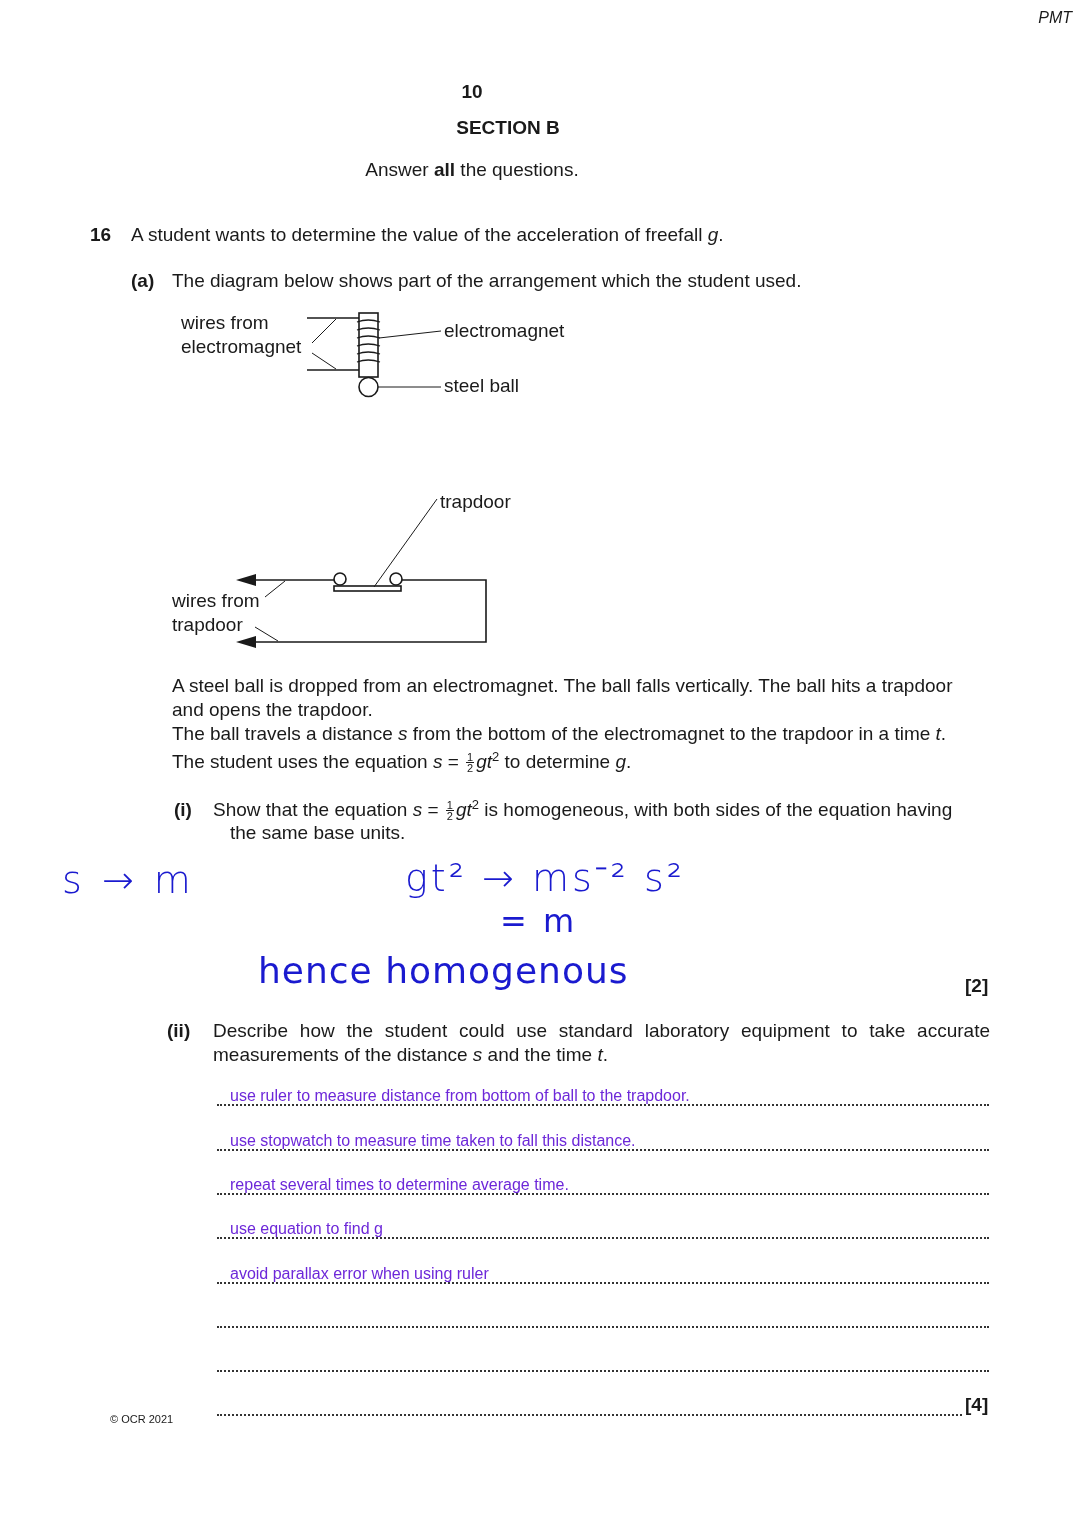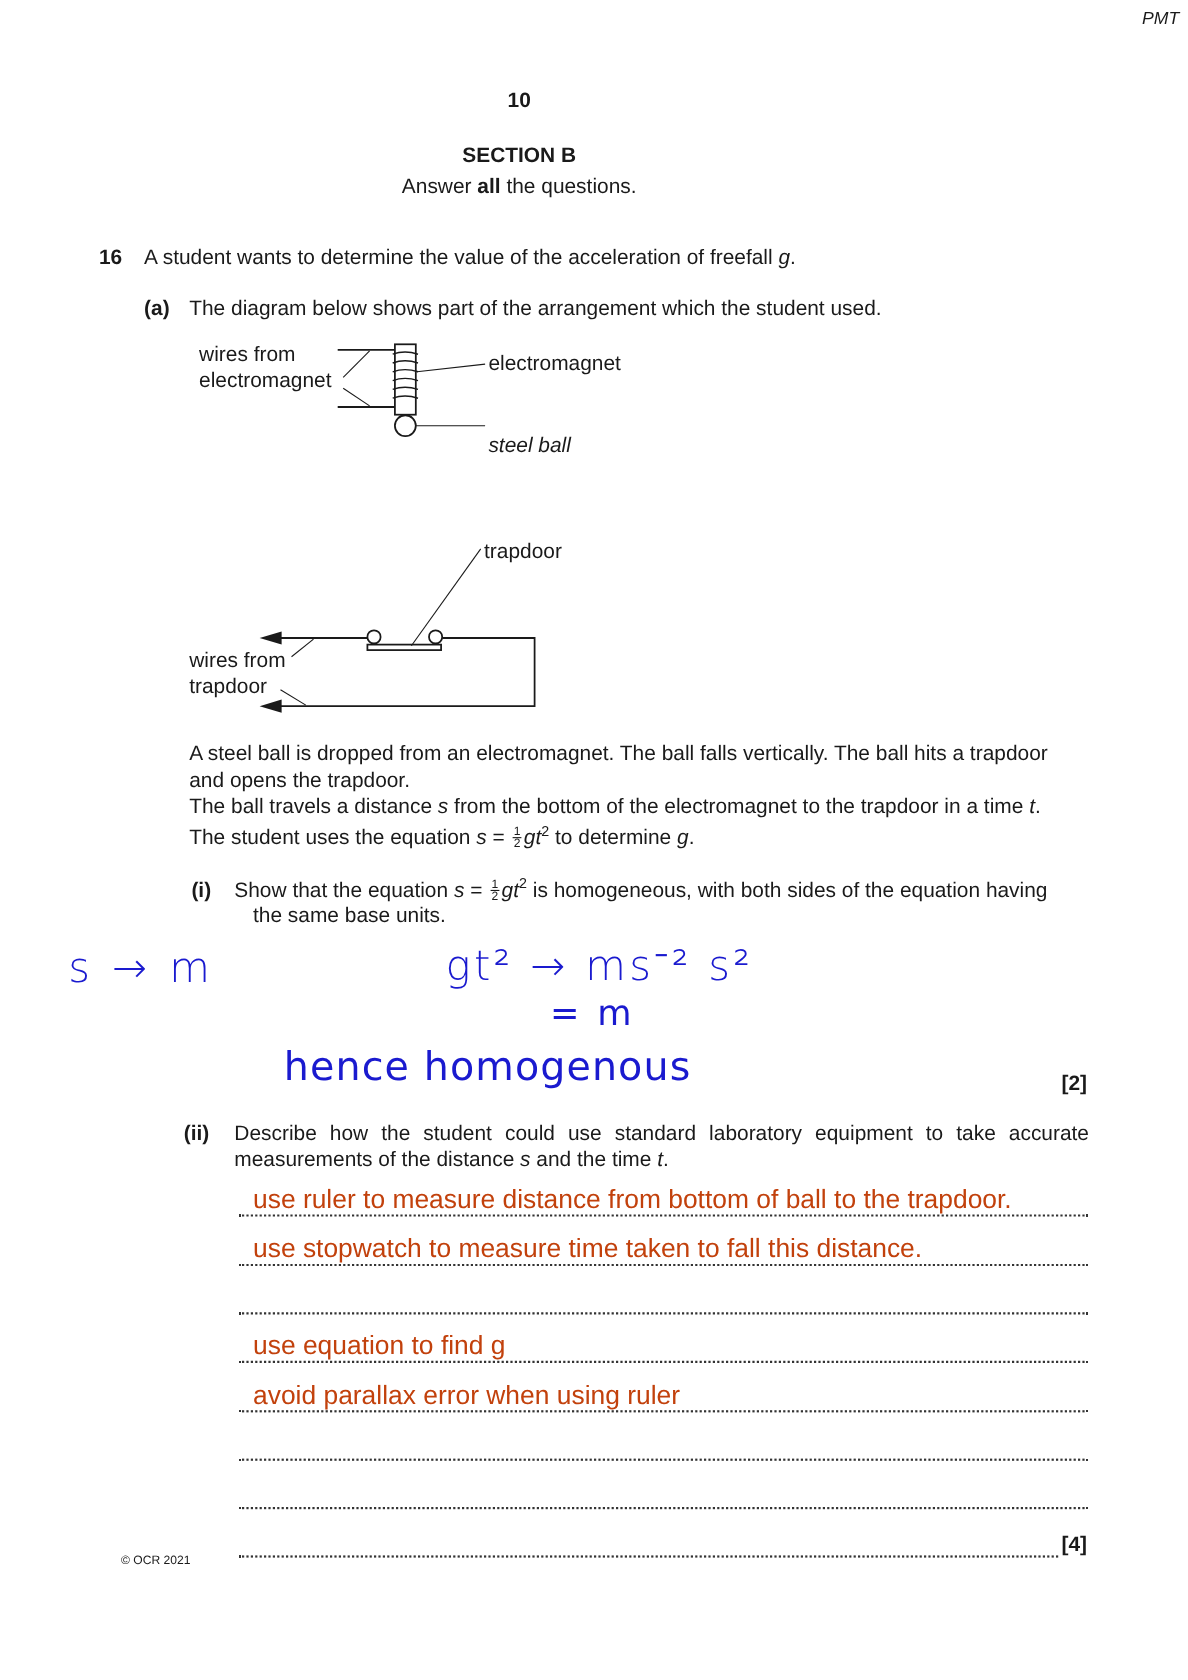--- a/index.html
+++ b/index.html
@@ -10,42 +10,42 @@
   .b { font-weight: bold; }
   .i { font-style: italic; }
   .center { left: 0; width: 944px; text-align: center; }
   .frac { display: inline-block; vertical-align: middle; text-align: center; font-size: 11px; line-height: 10px; margin: 0 2px; }
   .frac span { display: block; }
   .frac .num { border-bottom: 1px solid #1a1a1a; padding: 0 1px; }
   sup { font-size: 13px; line-height: 0; }
   .hand { color: #1a1acf; }
   .ans-line { position: absolute; left: 217px; width: 772px; height: 24px; }
   .ans-line .dots { position: absolute; left: 0; right: 0; bottom: 0; border-bottom: 2px dotted #333; }
-  .ans-line .ans { position: absolute; left: 13px; bottom: 1px; font-size: 24px; color: #c2410c; white-space: nowrap; background: transparent; }
+  .ans-line .ans { position: absolute; left: 13px; bottom: 1px; font-size: 16px; color: #6d28d9; white-space: nowrap; background: transparent; }
   .marks { font-weight: bold; font-size: 19px; }
   svg { position: absolute; overflow: visible; }
 </style>
 </head>
 <body>
 
 <div class="abs txt i" style="right:8px; top:6px; font-size:16px;">PMT</div>
 <div class="abs txt b center" style="top:80px;">10</div>
-<div class="abs txt b center" style="top:130px;">SECTION B</div>
+<div class="abs txt b center" style="top:116px;padding-left:36px;">SECTION B</div>
 <div class="abs txt center" style="top:158px;"><span>Answer </span><span class="b">all</span><span> the questions.</span></div>
 
 <div class="abs txt b" style="left:90px; top:223px;">16</div>
 <div class="abs txt" style="left:131px; top:223px;"><span>A student wants to determine the value of the acceleration of freefall </span><span class="i">g</span><span>.</span></div>
 
 <div class="abs txt b" style="left:131px; top:269px;">(a)</div>
 <div class="abs txt" style="left:172px; top:269px;">The diagram below shows part of the arrangement which the student used.</div>
 
 <div class="abs txt" style="left:181px; top:311px;">wires from</div>
 <div class="abs txt" style="left:181px; top:335px;">electromagnet</div>
 <div class="abs txt" style="left:444px; top:319px;">electromagnet</div>
-<div class="abs txt" style="left:444px; top:394px;font-style:italic;">steel ball</div>
+<div class="abs txt" style="left:444px; top:374px;">steel ball</div>
 
 <svg style="left:0; top:0;" width="1080" height="420">
   <g stroke="#1a1a1a" fill="none" stroke-width="1.6">
     <line x1="307" y1="318" x2="359" y2="318"></line>
     <line x1="307" y1="370" x2="359" y2="370"></line>
     <line x1="312" y1="343" x2="336" y2="319" stroke-width="1"></line>
     <line x1="312" y1="353" x2="336" y2="369" stroke-width="1"></line>
     <rect x="359" y="313" width="19" height="64"></rect>
     <path d="M357 322 q11 -4 23 0 M357 330 q11 -4 23 0 M357 338 q11 -4 23 0 M357 346 q11 -4 23 0 M357 354 q11 -4 23 0 M357 362 q11 -4 23 0" stroke-width="1.3"></path>
     <circle cx="368.5" cy="387" r="9.5"></circle>
@@ -95,20 +95,21 @@
 <div class="ans-line" style="top:1082px;">
     <div class="dots"></div>
     <span class="ans">use ruler to measure distance from bottom of ball to the trapdoor.</span>
   </div>
 <div class="ans-line" style="top:1127px;">
     <div class="dots"></div>
     <span class="ans">use stopwatch to measure time taken to fall this distance.</span>
   </div>
 <div class="ans-line" style="top:1171px;">
     <div class="dots"></div>
+    <span class="ans">repeat several times to determine average time.</span>
   </div>
 <div class="ans-line" style="top:1215px;">
     <div class="dots"></div>
     <span class="ans">use equation to find g</span>
   </div>
 <div class="ans-line" style="top:1260px;">
     <div class="dots"></div>
     <span class="ans">avoid parallax error when using ruler</span>
   </div>
 <div class="ans-line" style="top:1304px;">

